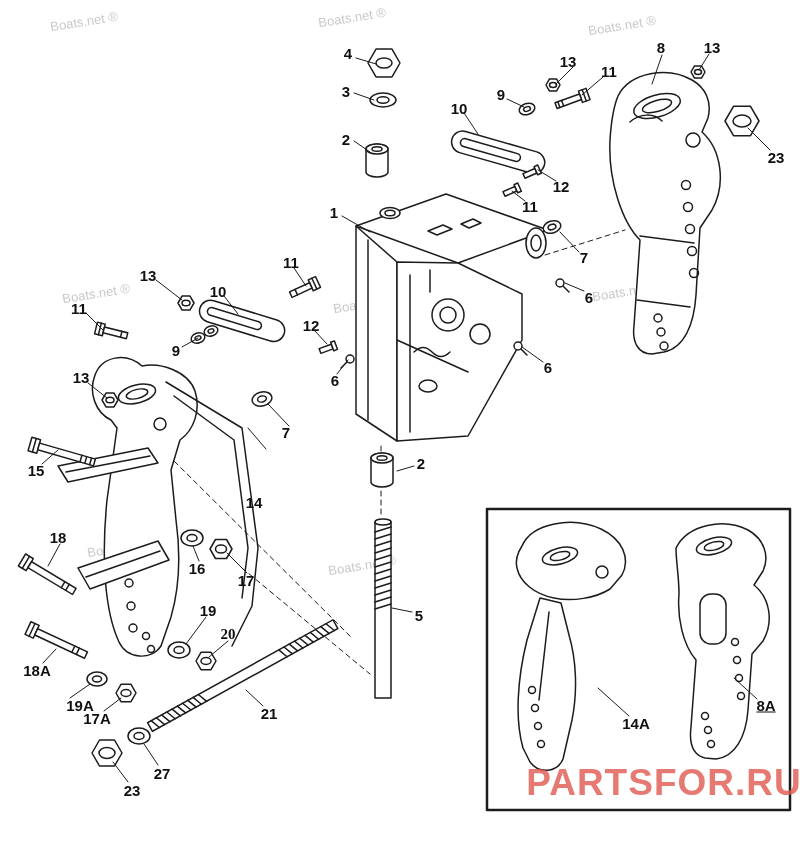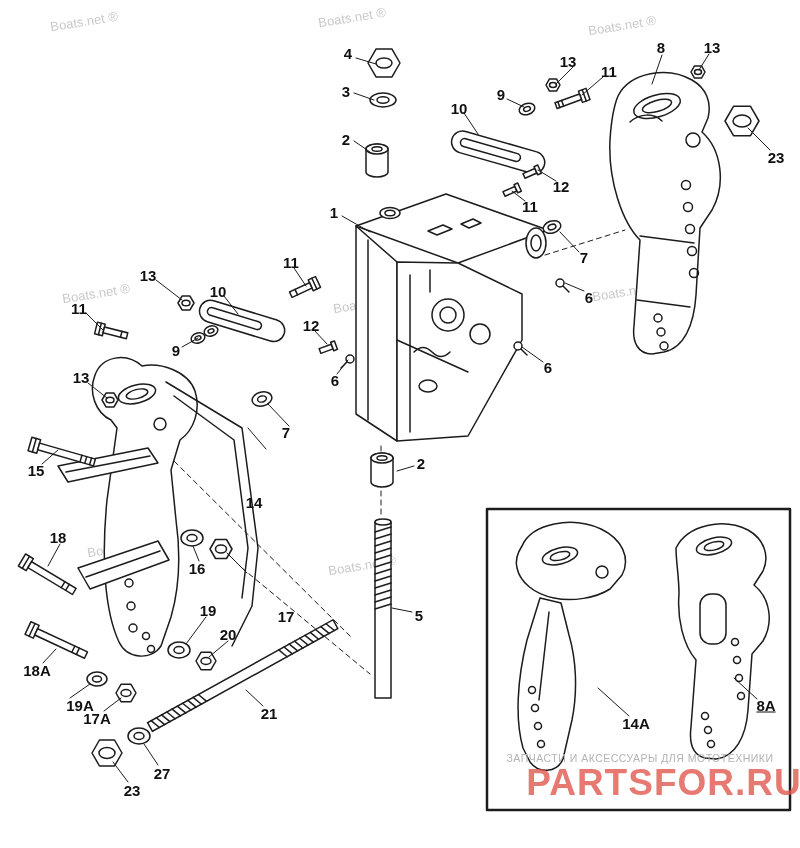--- a/index.html
+++ b/index.html
@@ -379,30 +379,29 @@
       <div class="callout" style="left: 176px; top: 350px;">9</div>
       <div class="callout" style="left: 335px; top: 380px;">6</div>
       <div class="callout" style="left: 81px; top: 377px;">13</div>
       <div class="callout" style="left: 548px; top: 367px;">6</div>
       <div class="callout" style="left: 286px; top: 432px;">7</div>
       <div class="callout" style="left: 254px; top: 455px; margin-top: 47px;">14</div>
       <div class="callout" style="left: 36px; top: 470px;">15</div>
       <div class="callout" style="left: 421px; top: 463px;">2</div>
       <div class="callout" style="left: 58px; top: 537px;">18</div>
       <div class="callout" style="left: 197px; top: 568px;">16</div>
-      <div class="callout" style="left: 246px; top: 616px; margin-left: 40px;">17</div>
+      <div class="callout" style="left: 246px; top: 580px;">17</div>
       <div class="callout" style="left: 208px; top: 610px; text-align: center;">19</div>
-      <div class="callout" style="left: 228px; top: 634px;">20</div>
+      <div class="callout" style="left: 228px; top: 634px; font-family: Liberation Serif, serif;">20</div>
       <div class="callout" style="left: 419px; top: 615px;">5</div>
       <div class="callout" style="left: 37px; top: 670px;">18A</div>
       <div class="callout" style="left: 80px; top: 705px;">19A</div>
       <div class="callout" style="left: 97px; top: 718px;">17A</div>
       <div class="callout" style="left: 269px; top: 713px;">21</div>
       <div class="callout" style="left: 162px; top: 773px;">27</div>
       <div class="callout" style="left: 132px; top: 790px;">23</div>
       <div class="callout" style="left: 636px; top: 723px;">14A</div>
       <div class="callout" style="left: 766px; top: 705px; text-decoration: underline;">8A</div>
     </div>
 
-  <div class="inset-caption">ЗАПЧАСТИ И АКСЕССУАРЫ ДЛЯ МОТОТЕХНИКИ</div>
   <div class="brand" style="color: rgb(224, 88, 78);">PARTSFOR.RU</div>
 
 </div>
 
 </body></html>

